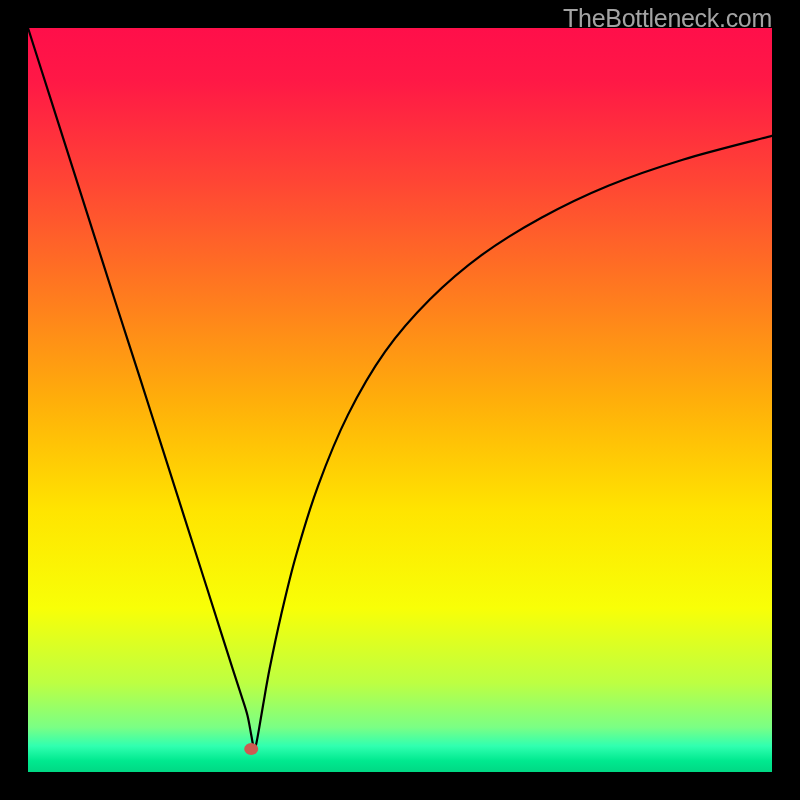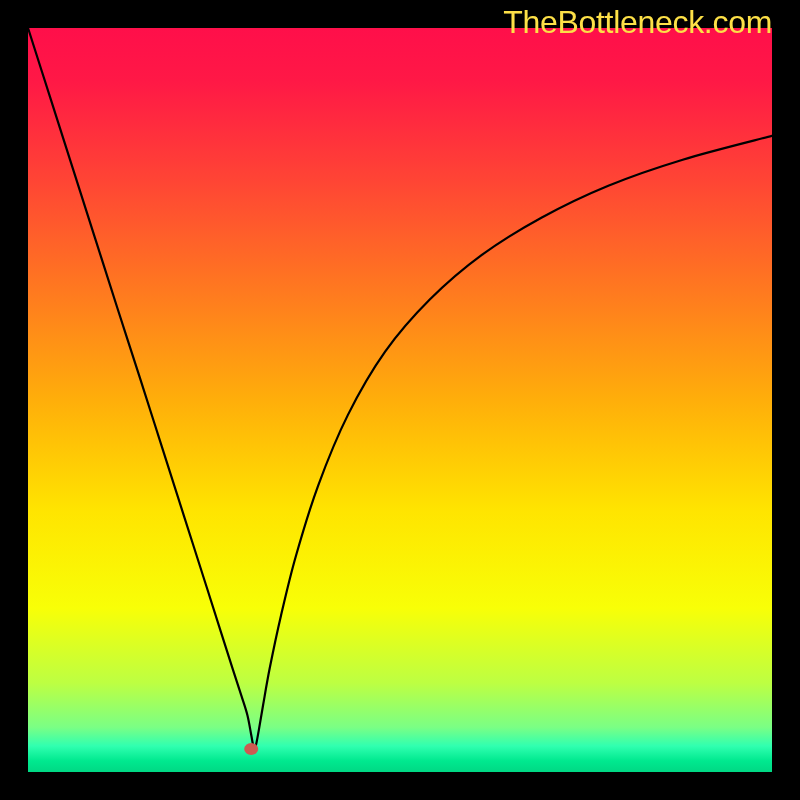--- a/index.html
+++ b/index.html
@@ -23,22 +23,22 @@
     position: absolute;
     top: 28px;
     left: 28px;
     width: 744px;
     height: 744px;
   }
   .watermark {
     position: absolute;
     top: 4px;
     right: 28px;
-    color: #fde047;
-    font-size: 32px;
+    color: #a3a3a3;
+    font-size: 25px;
     font-weight: 500;
     letter-spacing: -0.3px;
     user-select: none;
   }
   svg { display: block; }
 </style>
 </head>
 <body>
 
 <div class="frame">

